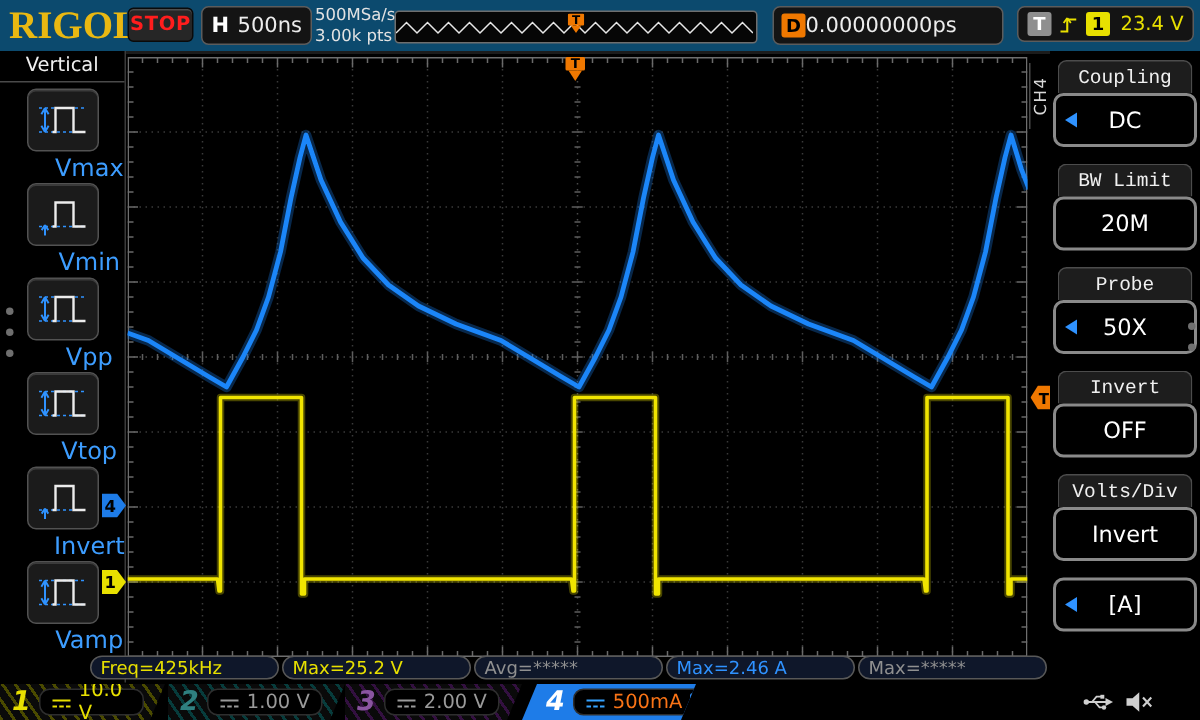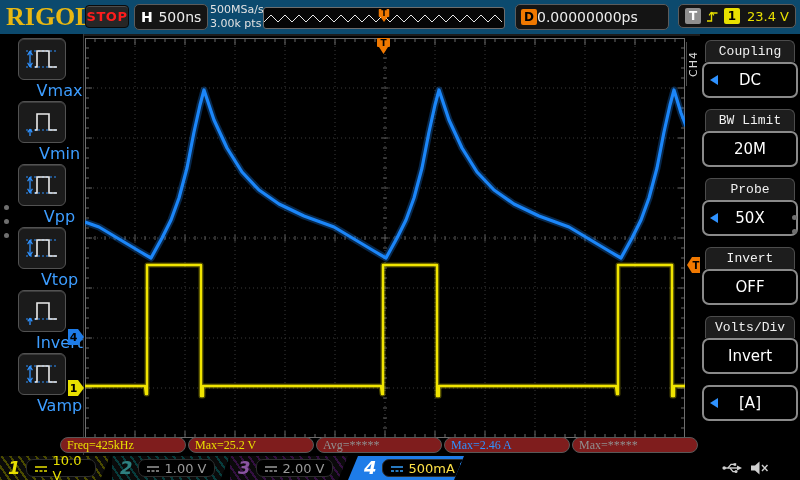--- a/index.html
+++ b/index.html
@@ -51,22 +51,22 @@
         border-radius:6px 6px 0 0;color:#f0f0f0;font-size:13px;text-align:center;line-height:21px;font-family:Liberation Mono, monospace;}
   .mvalue{margin:0 2px;height:32px;background:#000;border:2px solid #8a8a8a;border-radius:7px;color:#fff;
         font-size:15px;display:flex;align-items:center;justify-content:center;position:relative;cursor:pointer;}
   .marrow{position:absolute;left:6px;top:50%;transform:translateY(-50%);width:0;height:0;
         border-right:8px solid #2f92ff;border-top:5px solid transparent;border-bottom:5px solid transparent;}
   .chtab{position:absolute;left:686px;top:42px;width:14px;height:44px;color:#d8d8d8;font-size:11px;
         writing-mode:vertical-rl;transform:rotate(180deg);text-align:center;letter-spacing:1px;
         border-right:1px solid #4a4a4a;}
   
   .measrow{position:absolute;left:60px;top:437px;height:17px;display:flex;gap:2px;}
-  .measbox{width:126px;height:16px;box-sizing:border-box;background:#7f1d1d;border:1px solid #585858;
-        border-radius:8px;font-size:12px;line-height:14px;padding-left:6px;overflow:hidden;white-space:nowrap;font-family:Liberation Serif, serif;}
+  .measbox{width:126px;height:16px;box-sizing:border-box;background:#0f172a;border:1px solid #585858;
+        border-radius:8px;font-size:12px;line-height:14px;padding-left:6px;overflow:hidden;white-space:nowrap;}
   
   .chanbar{position:absolute;left:0;top:456px;width:800px;height:24px;background:#000;}
   .slot{position:absolute;top:0;height:24px;display:flex;align-items:center;gap:5px;padding:0 14px 0 8px;
         box-sizing:border-box;clip-path:polygon(0 0,100% 0,calc(100% - 10px) 100%,0 100%);cursor:pointer;}
   .slot.sel{clip-path:polygon(10px 0,100% 0,calc(100% - 10px) 100%,0 100%);padding-left:16px;}
   .chnum{font-size:18px;font-weight:bold;font-style:italic;line-height:22px;}
   .chbox{background:#000;border:1px solid #2e2e2e;border-radius:7px;height:18px;display:flex;align-items:center;
         gap:5px;padding:0 7px;box-sizing:border-box;}
   .chval{font-size:13px;}
   .bwbadge{font-size:10px;font-weight:bold;color:#2f92ff;border:1px solid #2f92ff;border-radius:2px;
@@ -108,20 +108,21 @@
     <svg width="13" height="14">
       <path d="M1 12 h4.5 V4 h6" stroke="#e8e000" stroke-width="1.4" fill="none"></path>
       <path d="M5.5 3 l-2.4 3.4 M5.5 3 l2.4 3.4" stroke="#e8e000" stroke-width="1.2" fill="none"></path>
     </svg>
     <span class="srcsq">1</span>
     <span class="tlev">23.4 V</span>
   </div>
 </div>
 
 <div class="leftmenu">
+  <div class="vtitle">Vertical</div>
   <div id="vitems">
       <div class="vitem">
         <div class="vbtn">
           <svg width="34" height="32" viewBox="0 0 34 32">
             <line x1="1" y1="8" x2="33" y2="8" stroke="#2f92ff" stroke-width="1" stroke-dasharray="2 2"></line>
             <line x1="1" y1="24" x2="33" y2="24" stroke="#2f92ff" stroke-width="1" stroke-dasharray="2 2"></line>
             <path d="M5 8 V24 M5 8 l-2.4 4.2 M5 8 l2.4 4.2 M5 24 l-2.4 -4.2 M5 24 l2.4 -4.2" stroke="#2f92ff" stroke-width="1.3" fill="none"></path>
             <path d="M10 24 h2 v-16 h12 v16 h8" stroke="#ececec" stroke-width="1.6" fill="none"></path>
           </svg>
         </div>
@@ -610,17 +611,17 @@
         <span class="chval" style="color: rgb(154, 154, 154);">2.00 V</span>
       </span>
     </div>
     <div class="slot sel" style="left: 348px; width: 116px; background: rgb(30, 124, 232);">
       <span class="chnum" style="color: rgb(255, 255, 255);">4</span>
       <span class="chbox">
         <span><svg width="14" height="10">
             <path d="M1 3 H13" stroke="#35a2ff" stroke-width="1.4"></path>
             <path d="M1 7 h3 M5.5 7 h3 M10 7 h3" stroke="#35a2ff" stroke-width="1.4"></path>
           </svg></span>
-        <span class="chval" style="color: #fde047;">500mA</span>
+        <span class="chval" style="color: #f97316;">500mA</span>
         <span class="bwbadge">B</span>
       </span>
     </div>
   </div>
 
 </body></html>

